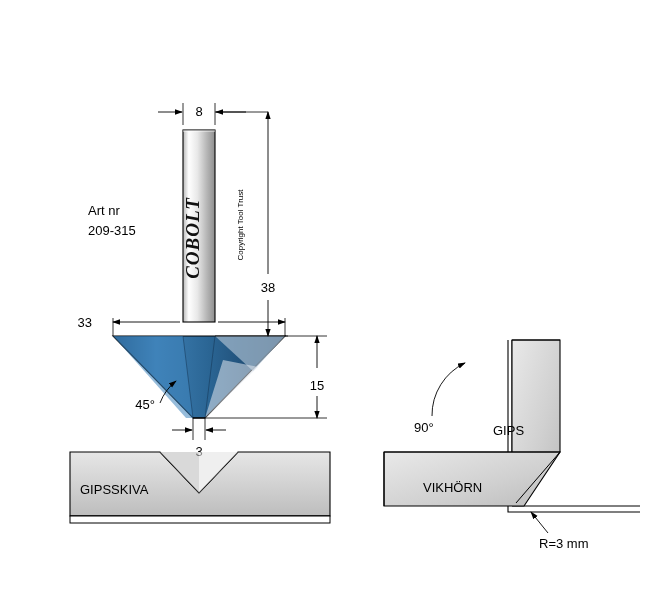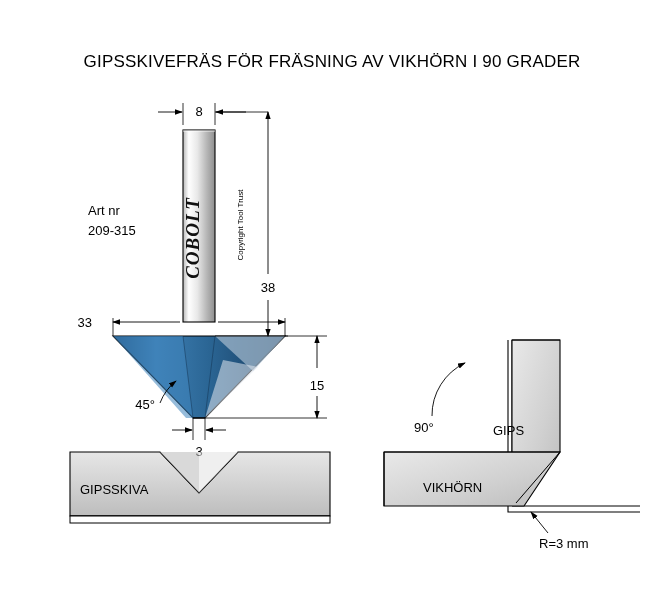--- a/index.html
+++ b/index.html
@@ -51,21 +51,20 @@
     font-weight: bold;
     fill: #111;
     letter-spacing: 1px;
   }
 </style>
 </head>
 <body>
 
 <div id="stage">
 
-  <div class="title">GIPSSKIVEFRÄS FÖR FRÄSNING AV VIKHÖRN I 90 GRADER</div>
 
   <svg width="664" height="600" viewBox="0 0 664 600">
     <defs>
       <linearGradient id="shankGrad" x1="0" y1="0" x2="1" y2="0">
         <stop offset="0%" stop-color="#b8b8b8"></stop>
         <stop offset="18%" stop-color="#ffffff"></stop>
         <stop offset="45%" stop-color="#e8e8e8"></stop>
         <stop offset="75%" stop-color="#b5b5b5"></stop>
         <stop offset="100%" stop-color="#8e8e8e"></stop>
       </linearGradient>

